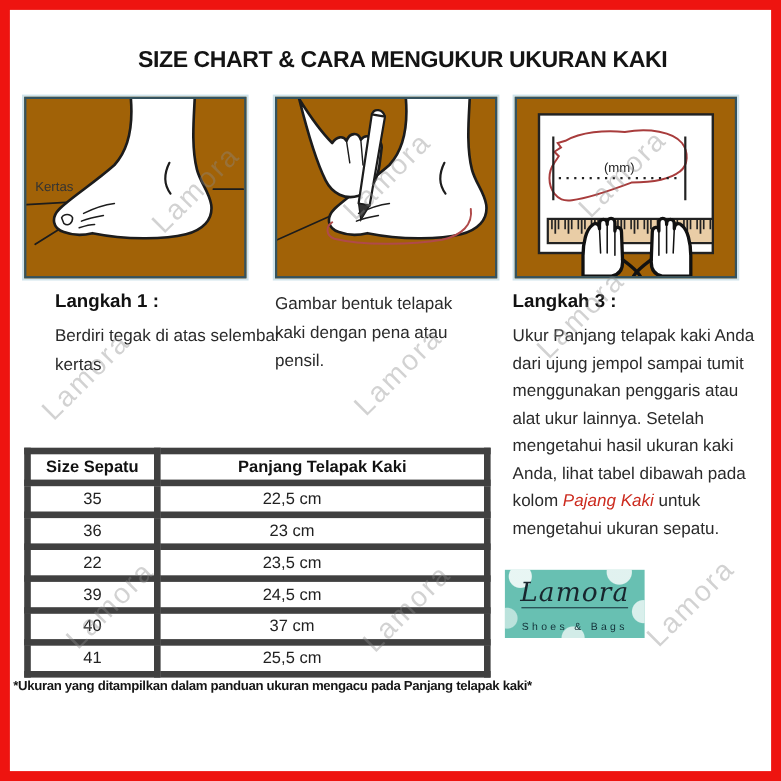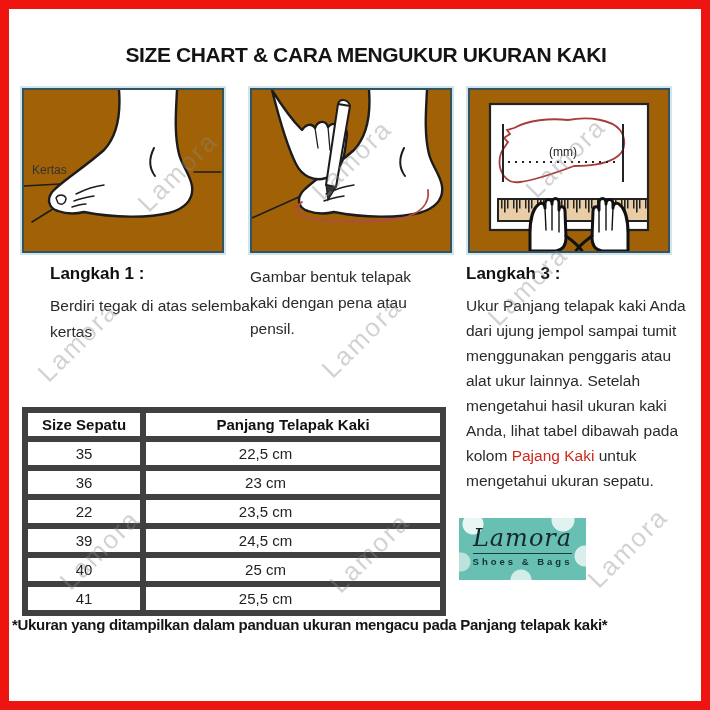--- a/index.html
+++ b/index.html
@@ -19,21 +19,21 @@
     top:79px;width:202px;height:165px;box-sizing:border-box;
     border:2px solid #34535f;background:#a16207;
     box-shadow:0 0 0 2px rgba(170,205,220,.55);
   }
   .illus svg{display:block;width:100%;height:100%;}
   
   .step{top:255px;}
   .step h3{margin:0 0 9px 0;font-size:17px;font-weight:bold;color:#111;}
   .step p{margin:0;font-size:15.5px;line-height:26px;color:#2a2a2a;}
   .step.s3 p{font-size:15.5px;line-height:25px;}
-  .red-text{color:#cc2a1e;}
+  .red-text{color:#cc2a1e;font-style:italic;}
   
   table.size{
     left:13px;top:398px;border-collapse:collapse;table-layout:fixed;
     width:406px;background:#fff;
   }
   table.size th,table.size td{
     border:6px solid #404040;height:23px;text-align:center;
     font-size:15px;color:#222;padding:0;
   }
   table.size th{font-weight:bold;color:#111;}
@@ -50,27 +50,27 @@
       radial-gradient(circle 11px at 62px 62px, rgba(255,255,255,.7) 10px, transparent 11px),
       radial-gradient(circle 10px at 2px 44px, rgba(255,255,255,.55) 9px, transparent 10px),
       #68c0b2;
     text-align:center;
   }
   .logo .name{
     margin-top:7px;font-family:"DejaVu Serif",serif;font-style:italic;
     font-size:24px;line-height:26px;color:#18262e;letter-spacing:1px;
   }
   .logo .sub{
-    display:inline-block;margin-top:1px;padding-top:2px;border-top:1.5px solid #1d3a42;
-    font-size:9.5px;letter-spacing:3px;color:#123038;font-weight:bold;
+    display:inline-block;margin-top:1px;padding-top:12px;border-top:1.5px solid #1d3a42;
+    font-size:9.5px;letter-spacing:3px;color:#123038;font-weight:normal;
   }
   
   .footer{
     left:3px;top:607px;width:688px;
-    font-size:15px;font-weight:bold;letter-spacing:-0.3px;color:#161616;
+    font-size:12px;font-weight:bold;letter-spacing:-0.3px;color:#161616;
   }
   
   .wm{
     position:absolute;transform:translate(-50%,-50%) rotate(-45deg);
     font-size:26px;letter-spacing:2px;color:#8a8a8a;opacity:.38;
     pointer-events:none;white-space:nowrap;
   }
   .ill-label{font-family:"Liberation Sans",sans-serif;font-size:12px;fill:#333;}
   .mm-label{font-family:"Liberation Sans",sans-serif;font-size:12px;fill:#222;}
 </style>
@@ -195,21 +195,21 @@
       <tr>
           <td class="c1">22</td>
           <td class="c2">23,5 cm</td>
         </tr>
       <tr>
           <td class="c1">39</td>
           <td class="c2">24,5 cm</td>
         </tr>
       <tr>
           <td class="c1">40</td>
-          <td class="c2">25 cm</td>
+          <td class="c2">37 cm</td>
         </tr>
       <tr>
           <td class="c1">41</td>
           <td class="c2">25,5 cm</td>
         </tr>
     </tbody>
   </table>
 
   <div class="abs logo">
     <div class="name">Lamora</div>

